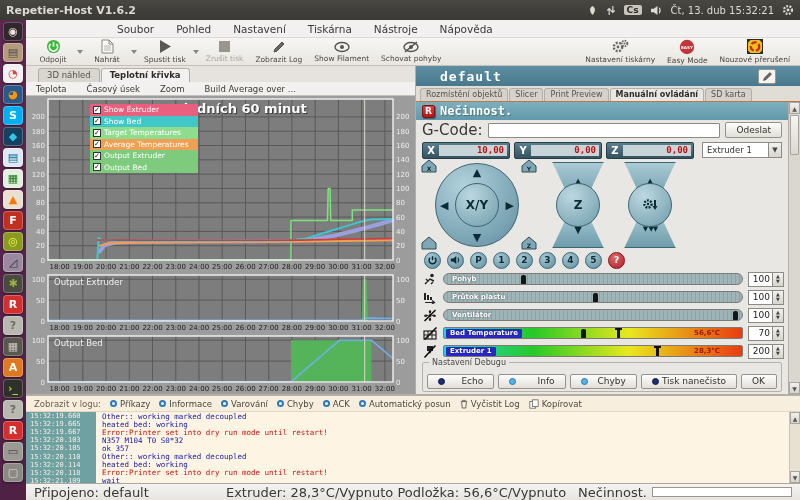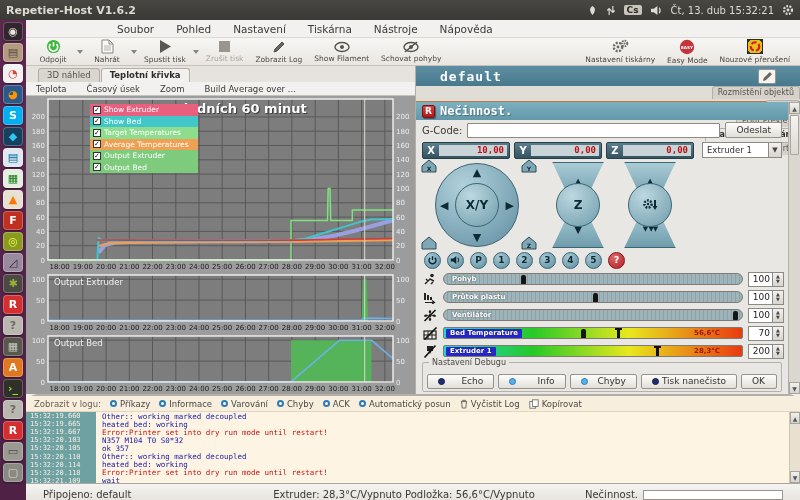--- a/index.html
+++ b/index.html
@@ -49,30 +49,30 @@
   .legend { position:absolute; top:8px; left:64px; display:flex; flex-direction:column; width:108px; }
   .leg-row { display:flex; align-items:center; gap:3px; padding:1px 3px; height:11.5px; }
   .leg-box { width:8px; height:8px; background:#fff; border:1px solid #333; font-size:7px; line-height:7px; color:#111; text-align:center; flex:0 0 auto; }
   .leg-lab { font-size:7.5px; color:#fff; white-space:nowrap; overflow:hidden; }
 
   
   .panel { flex:1; display:flex; flex-direction:column; background:#e9e7e3; position:relative; }
   .p-header { height:20px; background:linear-gradient(#5d8ea1,#47788c); color:#fff; display:flex; align-items:center; padding:0 24px; }
   .p-header .ttl { font-family:"DejaVu Sans Mono", monospace; font-weight:bold; font-size:13px; letter-spacing:1px; }
   .edit-btn { margin-left:auto; width:18px; height:15px; background:#f5f4f1; border:1px solid #9a968e; border-radius:2px; display:flex; align-items:center; justify-content:center; }
-  .p-tabs { height:16px; display:flex; align-items:flex-end; padding-left:4px; gap:1px; background:#e0ddd7; border-bottom:1px solid #b74;flex-direction:column; }
+  .p-tabs { height:16px; display:flex; align-items:flex-end; padding-left:4px; gap:1px; background:#e0ddd7; border-bottom:1px solid #b74; }
   .p-tab { font-size:8px; padding:1px 5px 2px; border:1px solid #b3afa8; border-bottom:none; border-radius:3px 3px 0 0; background:#d6d2cb; color:#55524c; white-space:nowrap; }
   .p-tab.active { background:#e9e7e3; font-weight:bold; color:#2f2d29; }
   .p-body { flex:1; display:flex; flex-direction:column; padding-right:12px; }
   .status-band { height:18px; background:linear-gradient(#7db0bf,#6298a9); display:flex; align-items:center; gap:5px; padding:0 6px; }
   .r-logo { width:13px; height:13px; background:linear-gradient(#e04040,#b01818); border:1px solid #801010; border-radius:2px; color:#fff; font-weight:bold; font-size:9px; line-height:11px; text-align:center; box-shadow:1px 1px 1px rgba(0,0,0,.4); }
   .status-band .stxt { color:#fff; font-weight:bold; font-size:12px; font-family:"DejaVu Sans Mono", monospace; text-shadow:1px 1px 1px rgba(0,0,0,.3); }
 
   .gcode-row { height:20px; display:flex; align-items:center; gap:5px; padding:2px 6px; }
-  .gcode-row .glabel { font-size:10px; color:#3a3834; }
+  .gcode-row .glabel { font-size:15px; color:#3a3834; }
   .gcode-input { flex:1; height:15px; background:#fff; border:1px solid #8d8983; border-radius:1px; }
   .btn { background:linear-gradient(#fdfdfc,#e2dfd8); border:1px solid #97938b; border-radius:2px; font-size:9px; color:#35332f; padding:1px 10px; height:16px; display:flex; align-items:center; justify-content:center; white-space:nowrap; }
 
   .coords-row { height:20px; display:flex; align-items:center; gap:4px; padding:0 6px; }
   .lcd { width:88px; height:17px; display:flex; border:1px solid #263f49; border-radius:2px; background:linear-gradient(#5c7f8e,#33535f); overflow:hidden; }
   .lcd .axl { width:16px; color:#fff; font-weight:bold; font-size:10px; display:flex; align-items:center; justify-content:center; }
   .lcd .val { flex:1; margin:2px 2px 2px 0; background:#c9d4d8; color:#c01010; font-family:"DejaVu Sans Mono", monospace; font-weight:bold; font-size:9px; display:flex; align-items:center; justify-content:flex-end; padding-right:3px; }
   .select { margin-left:4px; width:80px; height:16px; background:#fff; border:1px solid #8d8983; display:flex; align-items:center; font-size:8.5px; padding-left:4px; }
   .select .dd { margin-left:auto; width:13px; height:100%; background:linear-gradient(#f2f1ef,#d8d4ce); border-left:1px solid #8d8983; display:flex; align-items:center; justify-content:center; font-size:7px; color:#444; }
 
@@ -123,36 +123,36 @@
   .dot.dark { background:#1c2e6e; border:1px solid #101c46; }
   .dot.mid { background:#58b0e8; border:1px solid #2a7ab8; }
   .dbtn.ok { flex:0 0 36px; }
 
   .panel-scroll { position:absolute; right:0; top:36px; bottom:0; width:12px; background:#dad6d0; border-left:1px solid #b3afa8; display:flex; flex-direction:column; }
   .scr-btn { height:12px; background:linear-gradient(#f2f1ef,#d8d4ce); border:1px solid #a8a49e; font-size:6px; color:#555; display:flex; align-items:center; justify-content:center; }
   .scr-thumb { height:40px; margin:1px; background:linear-gradient(#f5f4f2,#dcd8d2); border:1px solid #a8a49e; border-radius:1px; }
   .panel-scroll .spacer { flex:1; }
 
   
-  .log { height:89px; display:flex; flex-direction:column; border-top:2px solid #b3afa8; background:#fdf4e3; position:relative;border-radius:12px; }
+  .log { height:89px; display:flex; flex-direction:column; border-top:2px solid #b3afa8; background:#fdf4e3; position:relative; }
   .log-head { height:16px; display:flex; align-items:center; gap:9px; padding:0 8px; background:#f8eedd; border-bottom:1px solid #e3d7c2; }
   .log-head .llbl { font-size:8.5px; color:#6a5c50; }
   .lfilter { display:flex; align-items:center; gap:3px; font-size:8.5px; color:#4a4842; }
   .lfilter .fdot { width:7px; height:7px; border-radius:50%; background:#fff; border:2px solid #2a7ab8; }
   .ltool { display:flex; align-items:center; gap:3px; font-size:8.5px; color:#4a4842; }
   .log-body { flex:1; overflow:hidden; }
   .logline { display:flex; height:8.1px; align-items:center; }
   .logline .lt { width:70px; flex:0 0 auto; background:#6fa0a2; color:#f4f0e4; font-family:"DejaVu Sans Mono", monospace; font-size:7px; padding-left:4px; height:100%; display:flex; align-items:center; }
   .logline .lx { font-family:"DejaVu Sans Mono", monospace; font-size:7.5px; padding-left:6px; white-space:nowrap; }
   .logline.c-blue .lx { color:#1a1aa6; }
   .logline.c-red .lx { color:#c41414; }
   .log-scroll { position:absolute; right:0; top:16px; bottom:0; width:11px; background:#e8e0d0; border-left:1px solid #cfc4ae; display:flex; flex-direction:column; }
 
   
-  .statusbar { height:17px; background:linear-gradient(#f5f4f2,#e7e4df); border-top:1px solid #aba79f; display:flex; align-items:flex-end; padding:0 17px; font-size:10px; color:#3a3834; }
+  .statusbar { height:17px; background:linear-gradient(#f5f4f2,#e7e4df); border-top:1px solid #aba79f; display:flex; align-items:center; padding:0 8px; font-size:13px; color:#3a3834; }
   .statusbar .sb-left { width:180px; }
   .statusbar .sb-center { flex:1; text-align:center; }
   .statusbar .sb-right { display:flex; align-items:center; gap:5px; }
   .sb-progress { width:140px; height:10px; background:#fff; border:1px solid #9a968e; }
 
   svg { display:block; }
 </style>
 </head>
 <body>
 

